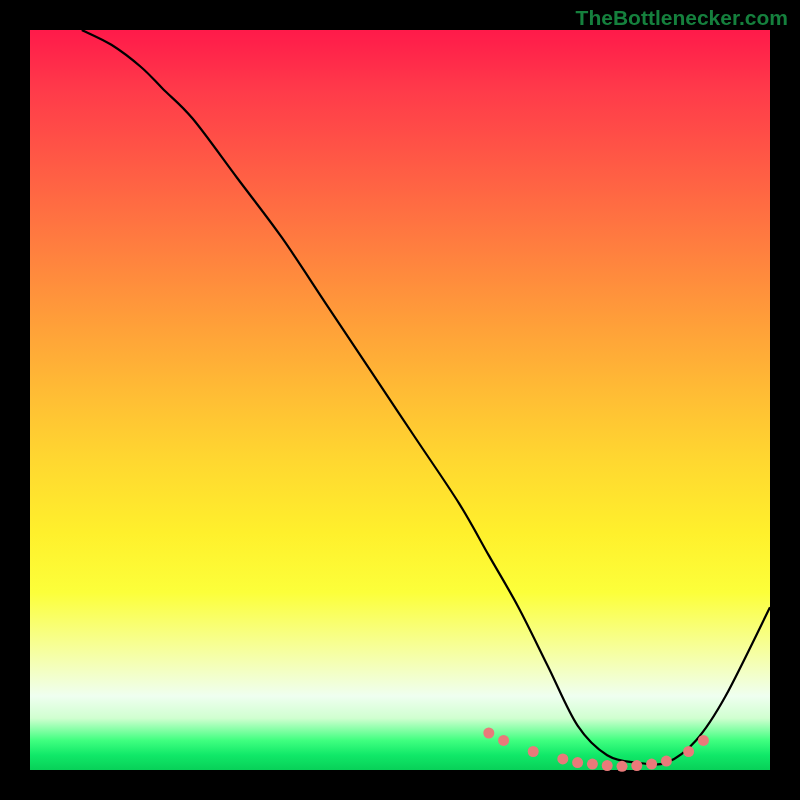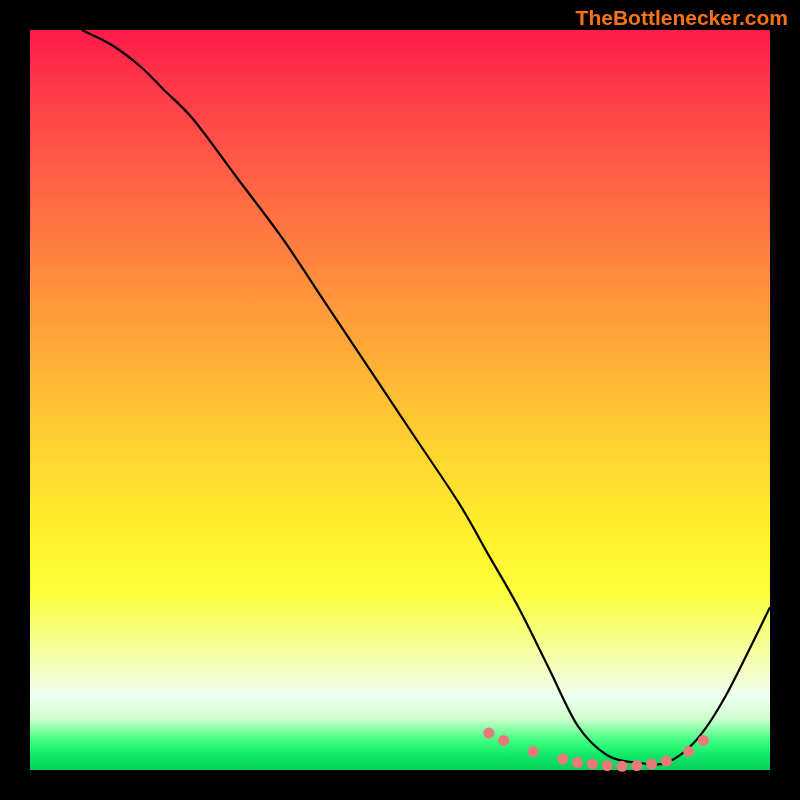--- a/index.html
+++ b/index.html
@@ -9,21 +9,21 @@
     width: 800px;
     height: 800px;
     overflow: hidden;
     position: relative;
     font-family: Arial, sans-serif;
   }
   .attribution {
     position: absolute;
     top: 6px;
     right: 12px;
-    color: #f97316;
+    color: #15803d;
     font-size: 21px;
     font-weight: bold;
     z-index: 10;
   }
   .plot-area {
     position: absolute;
     left: 30px;
     top: 30px;
     width: 740px;
     height: 740px;

